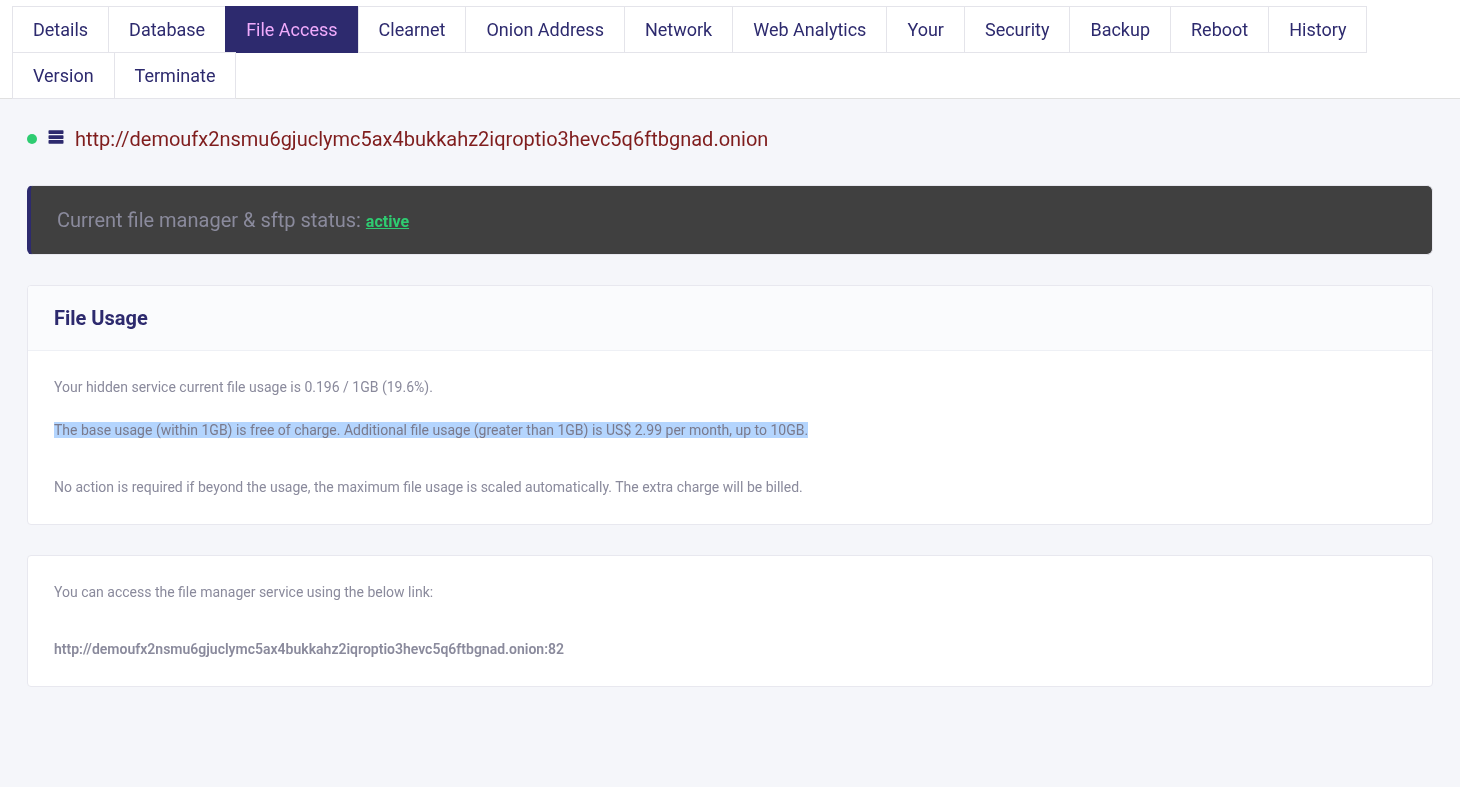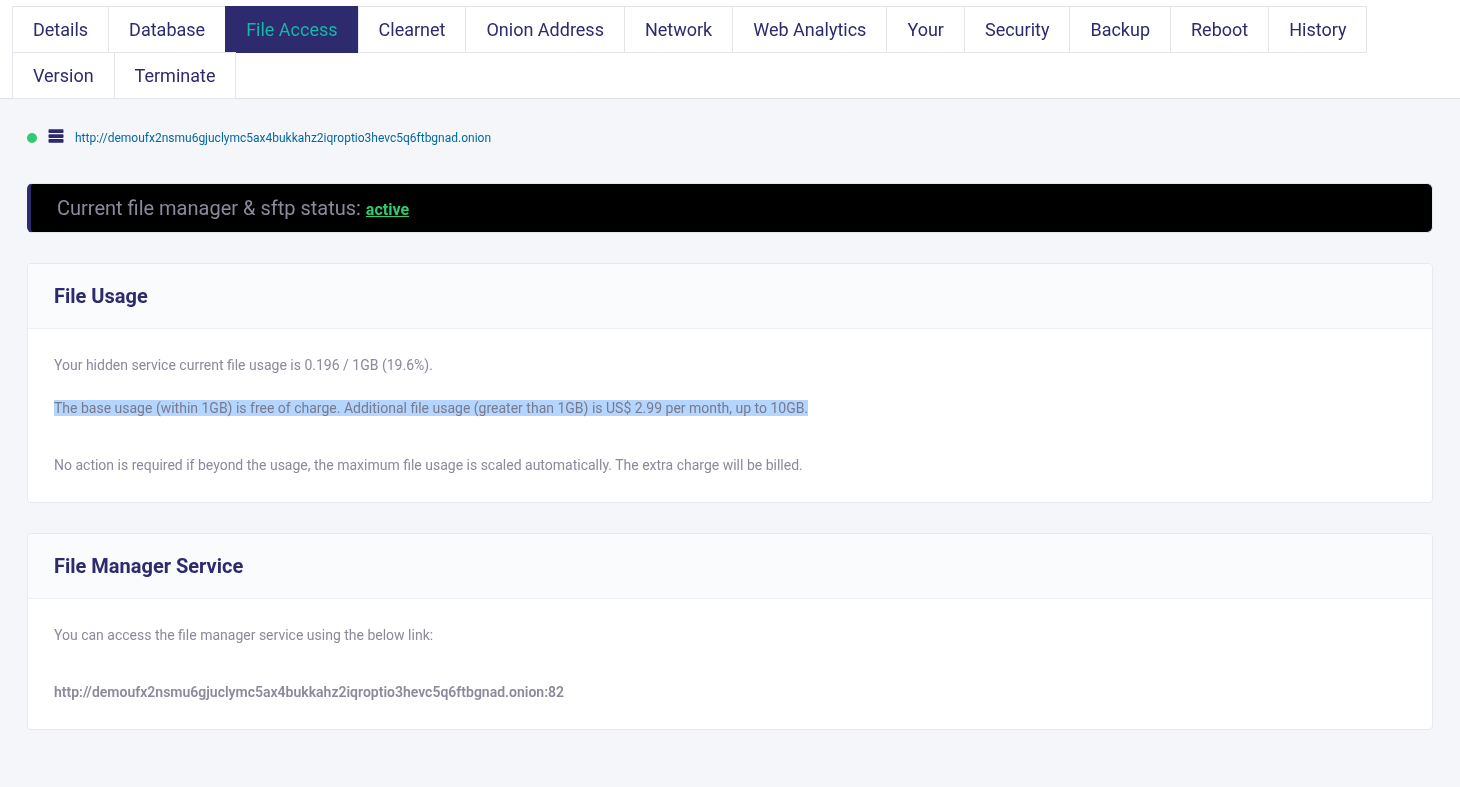--- a/index.html
+++ b/index.html
@@ -27,21 +27,21 @@
       font-size: 18px;
       cursor: pointer;
       border: 1px solid #e4e4ea;
       background: #fff;
       margin-right: -1px;
       margin-bottom: -1px;
       white-space: nowrap;
     }
     .tab.active {
       background: #2d2a6e;
-      color: #14b8a6;
+      color: #f0abfc;
       border-color: #2d2a6e;
     }
     .content {
       padding: 0 27px;
     }
     .site-header {
       padding: 28px 0 12px 0;
     }
     .site-header-line {
       display: flex;
@@ -53,35 +53,35 @@
       height: 10px;
       border-radius: 50%;
       background: #2ecc71;
       flex-shrink: 0;
     }
     .server-icon {
       color: #2d2a6e;
       flex-shrink: 0;
     }
     .site-url {
-      color: #0369a1;
-      font-size: 12px;
+      color: #7f1d1d;
+      font-size: 20px;
       text-decoration: none;
     }
     .site-meta {
       color: #8a8a9c;
       font-size: 17px;
       margin-top: 8px;
     }
     .status-card {
-      background: #000000;
+      background: #404040;
       border: 1px solid #e8e8ef;
       border-left: 4px solid #2d2a6e;
       border-radius: 6px;
-      padding: 12px 26px;
+      padding: 22px 26px;
       margin-top: 22px;
     }
     .status-text {
       color: #8a8a9c;
       font-size: 20px;
     }
     .status-active {
       color: #2ecc71;
       font-weight: 700;
       text-decoration: underline;
@@ -171,22 +171,19 @@
       <div class="card-title">File Usage</div>
     </div>
     <div class="card-body">
       <p>Your hidden service current file usage is 0.196 / 1GB (19.6%).</p>
       <p><span class="highlighted">The base usage (within 1GB) is free of charge. Additional file usage (greater than 1GB) is US$ 2.99 per month, up to 10GB.</span></p>
       <p>No action is required if beyond the usage, the maximum file usage is scaled automatically. The extra charge will be billed.</p>
     </div>
   </div>
 
   <div class="card">
-    <div class="card-header">
-      <div class="card-title">File Manager Service</div>
-    </div>
     <div class="card-body">
       <p>You can access the file manager service using the below link:</p>
       <p class="fm-link">http://demoufx2nsmu6gjuclymc5ax4bukkahz2iqroptio3hevc5q6ftbgnad.onion:82</p>
     </div>
   </div>
 
 </div>
 
 </body></html>

